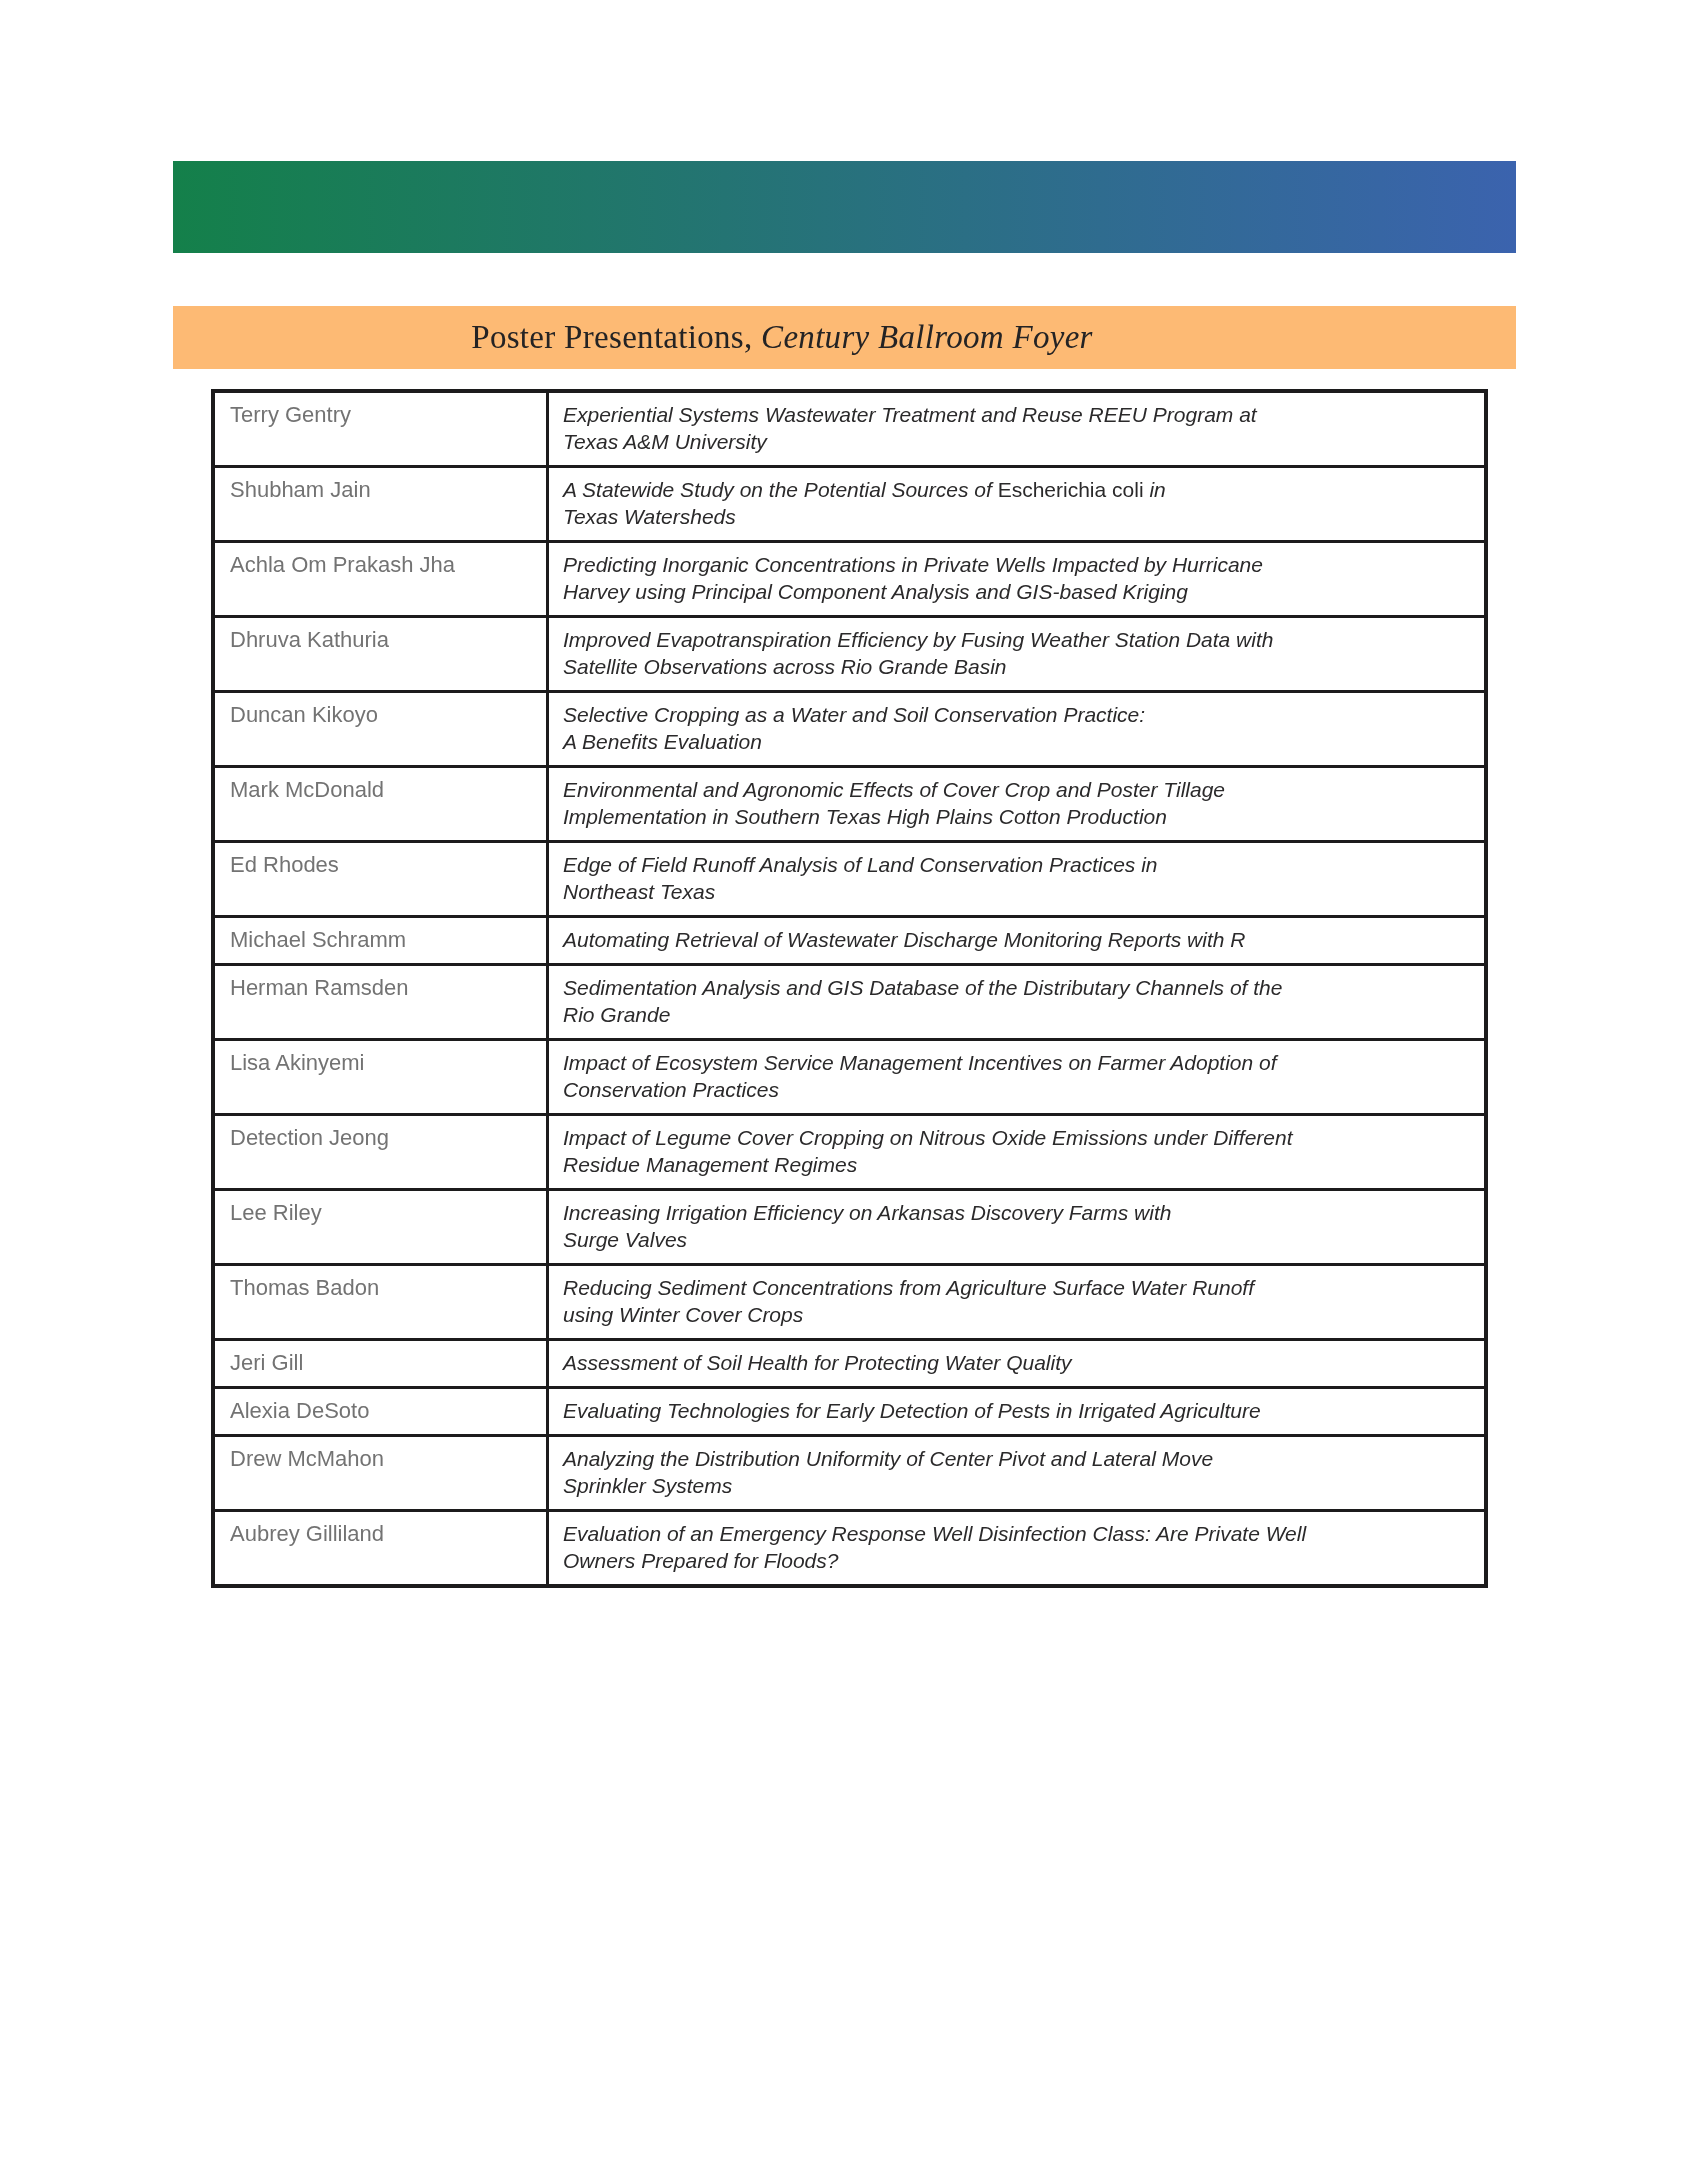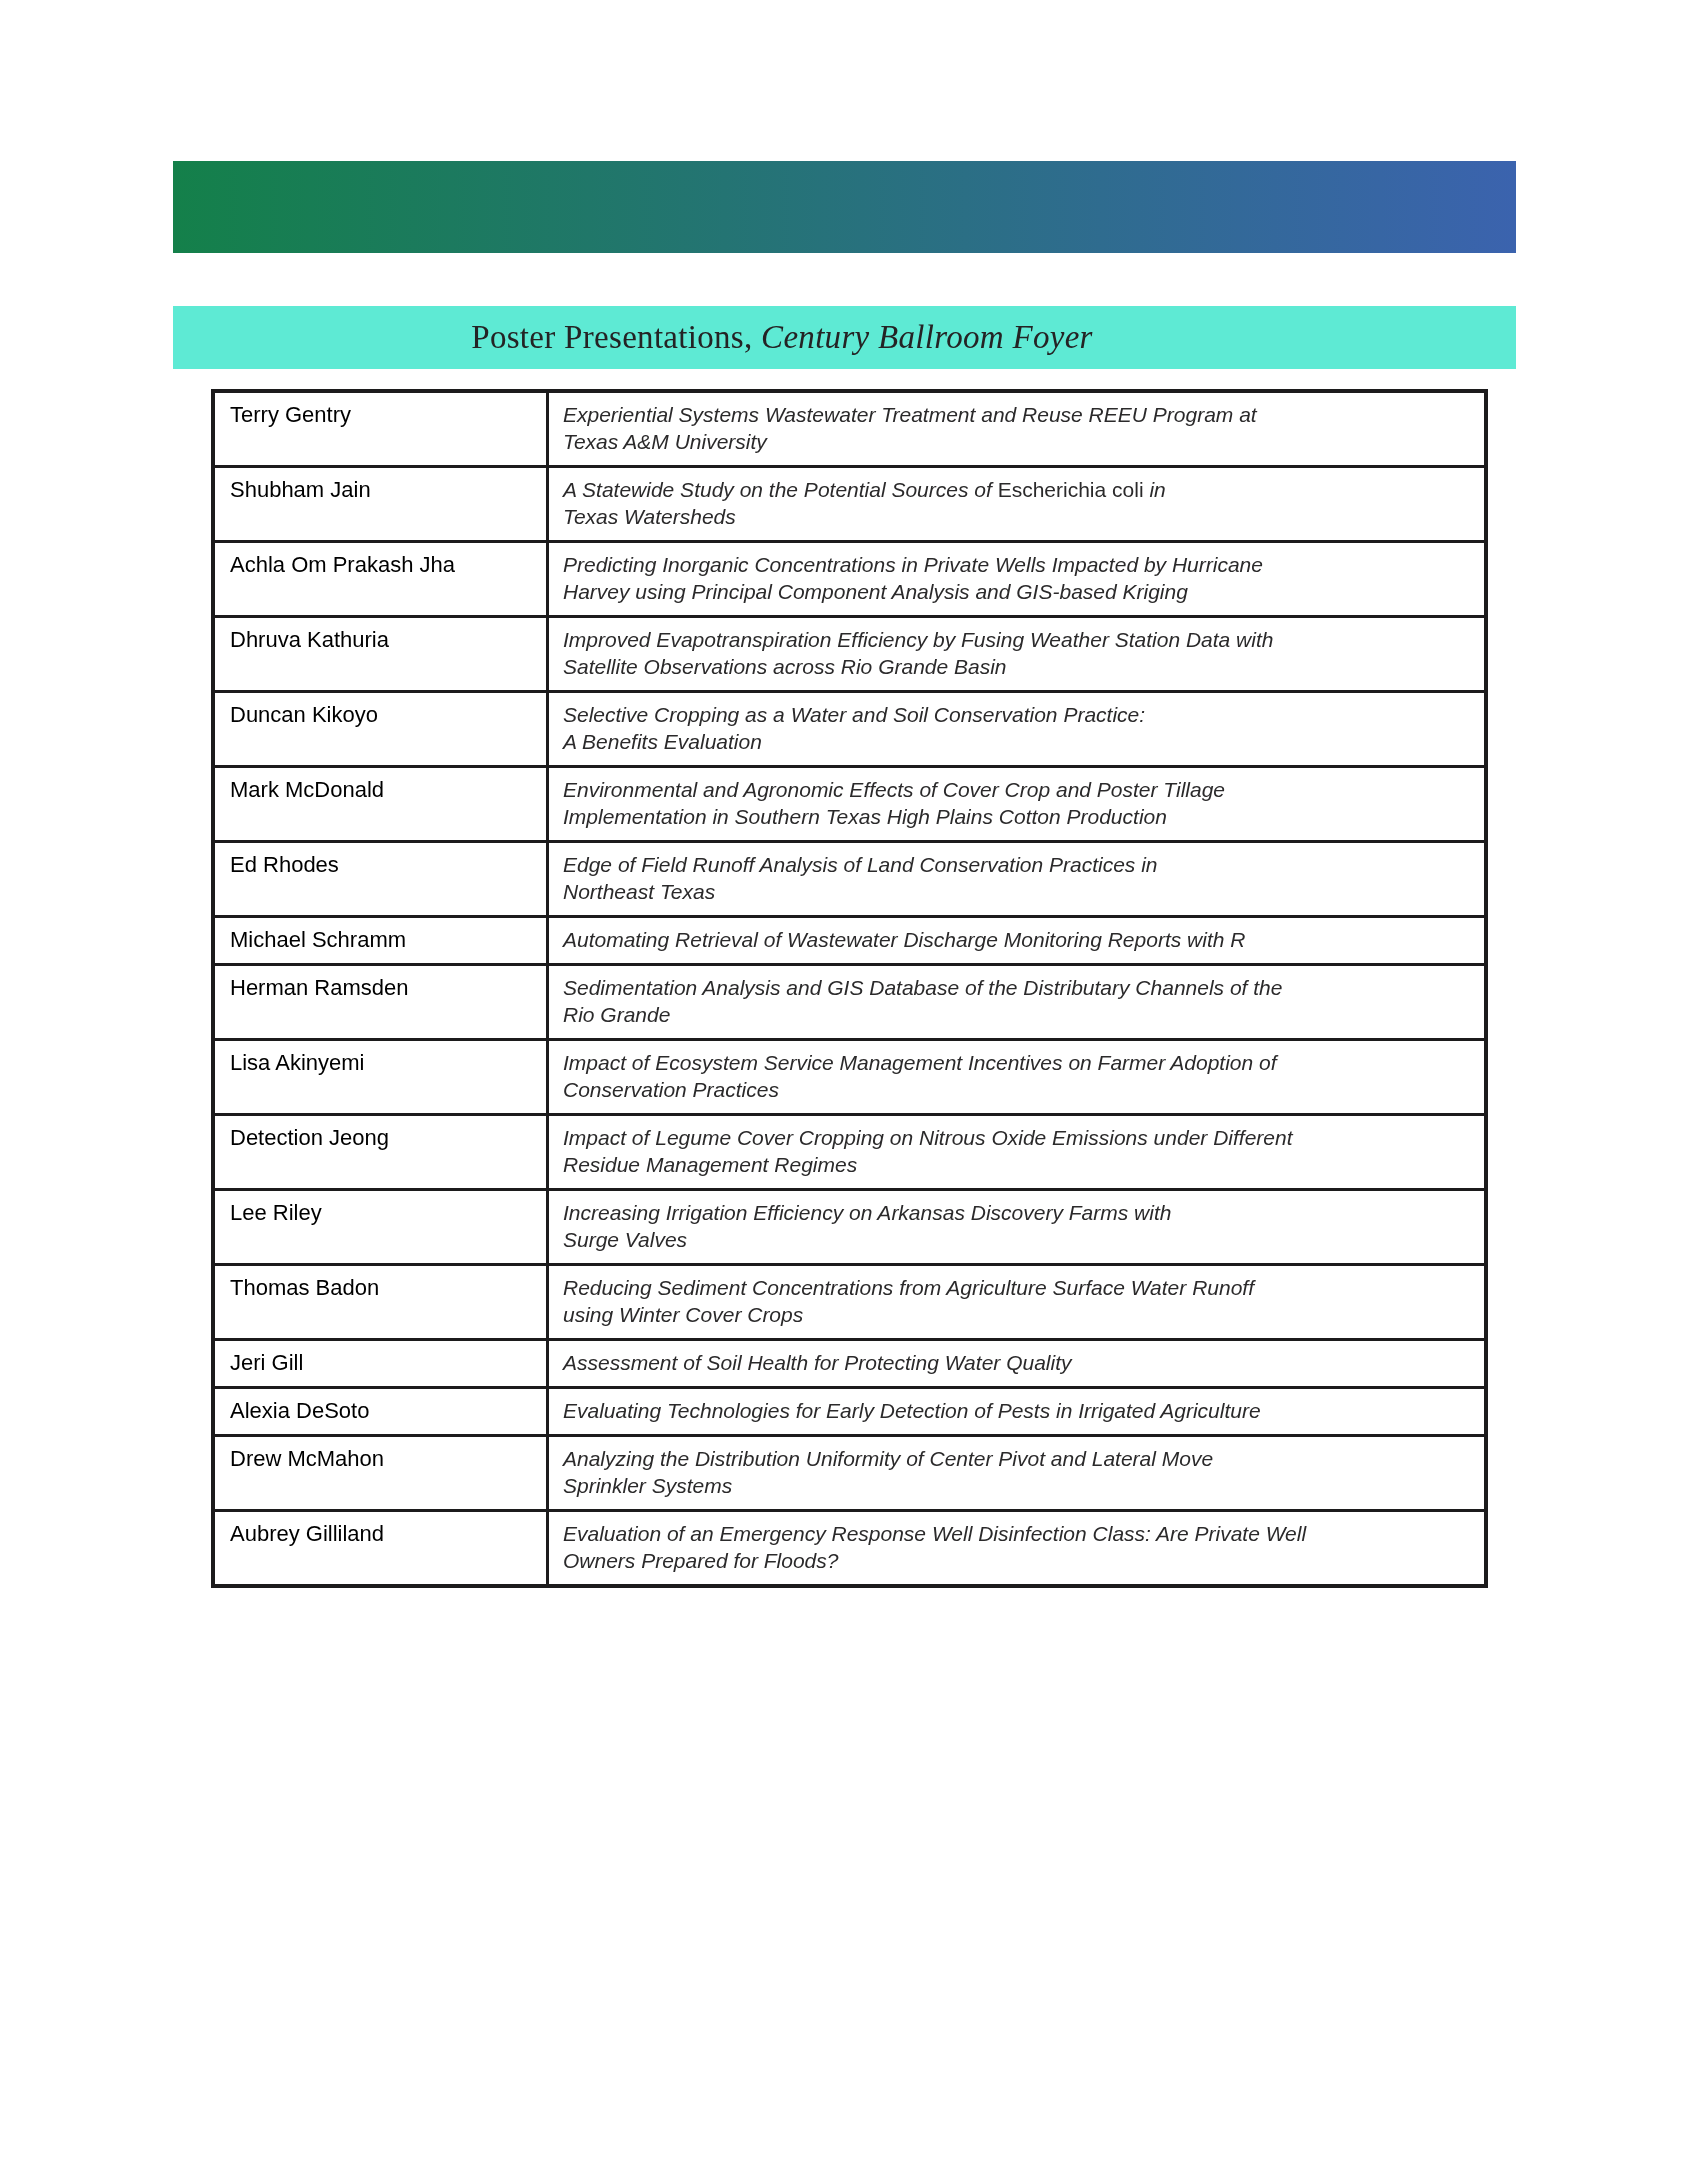--- a/index.html
+++ b/index.html
@@ -57,42 +57,42 @@
   }
   table.presentations {
     border-width: 4px;
   }
   td.name-cell {
     width: 306px;
     vertical-align: top;
     padding: 8px 10px 9px 15px;
     font-size: 22px;
     line-height: 27px;
-    color: #000000;
+    color: #737373;
   }
   td.title-cell {
     vertical-align: top;
     padding: 8px 14px 10px 14px;
     font-size: 21px;
     line-height: 27px;
     font-style: italic;
     color: #2b2a2b;
   }
   td.title-cell .roman {
     font-style: normal;
   }
 </style>
 </head>
 <body>
 
 <div class="page">
 
   <div class="gradient-banner" style="background: linear-gradient(90deg, rgb(20, 128, 74) 0%, rgb(59, 99, 174) 100%);"></div>
 
-  <div class="header-bar" style="background: #5eead4;">
+  <div class="header-bar" style="background: #fdba74;">
     <div class="page-title"><span>Poster Presentations, </span><span class="title-italic">Century Ballroom Foyer</span></div>
   </div>
 
   <table class="presentations">
     <tbody>
         <tr>
           <td class="name-cell">Terry Gentry</td>
           <td class="title-cell">
             <div><span>Experiential Systems Wastewater Treatment and Reuse REEU Program at</span></div>
             <div><span>Texas A&amp;M University</span></div>

